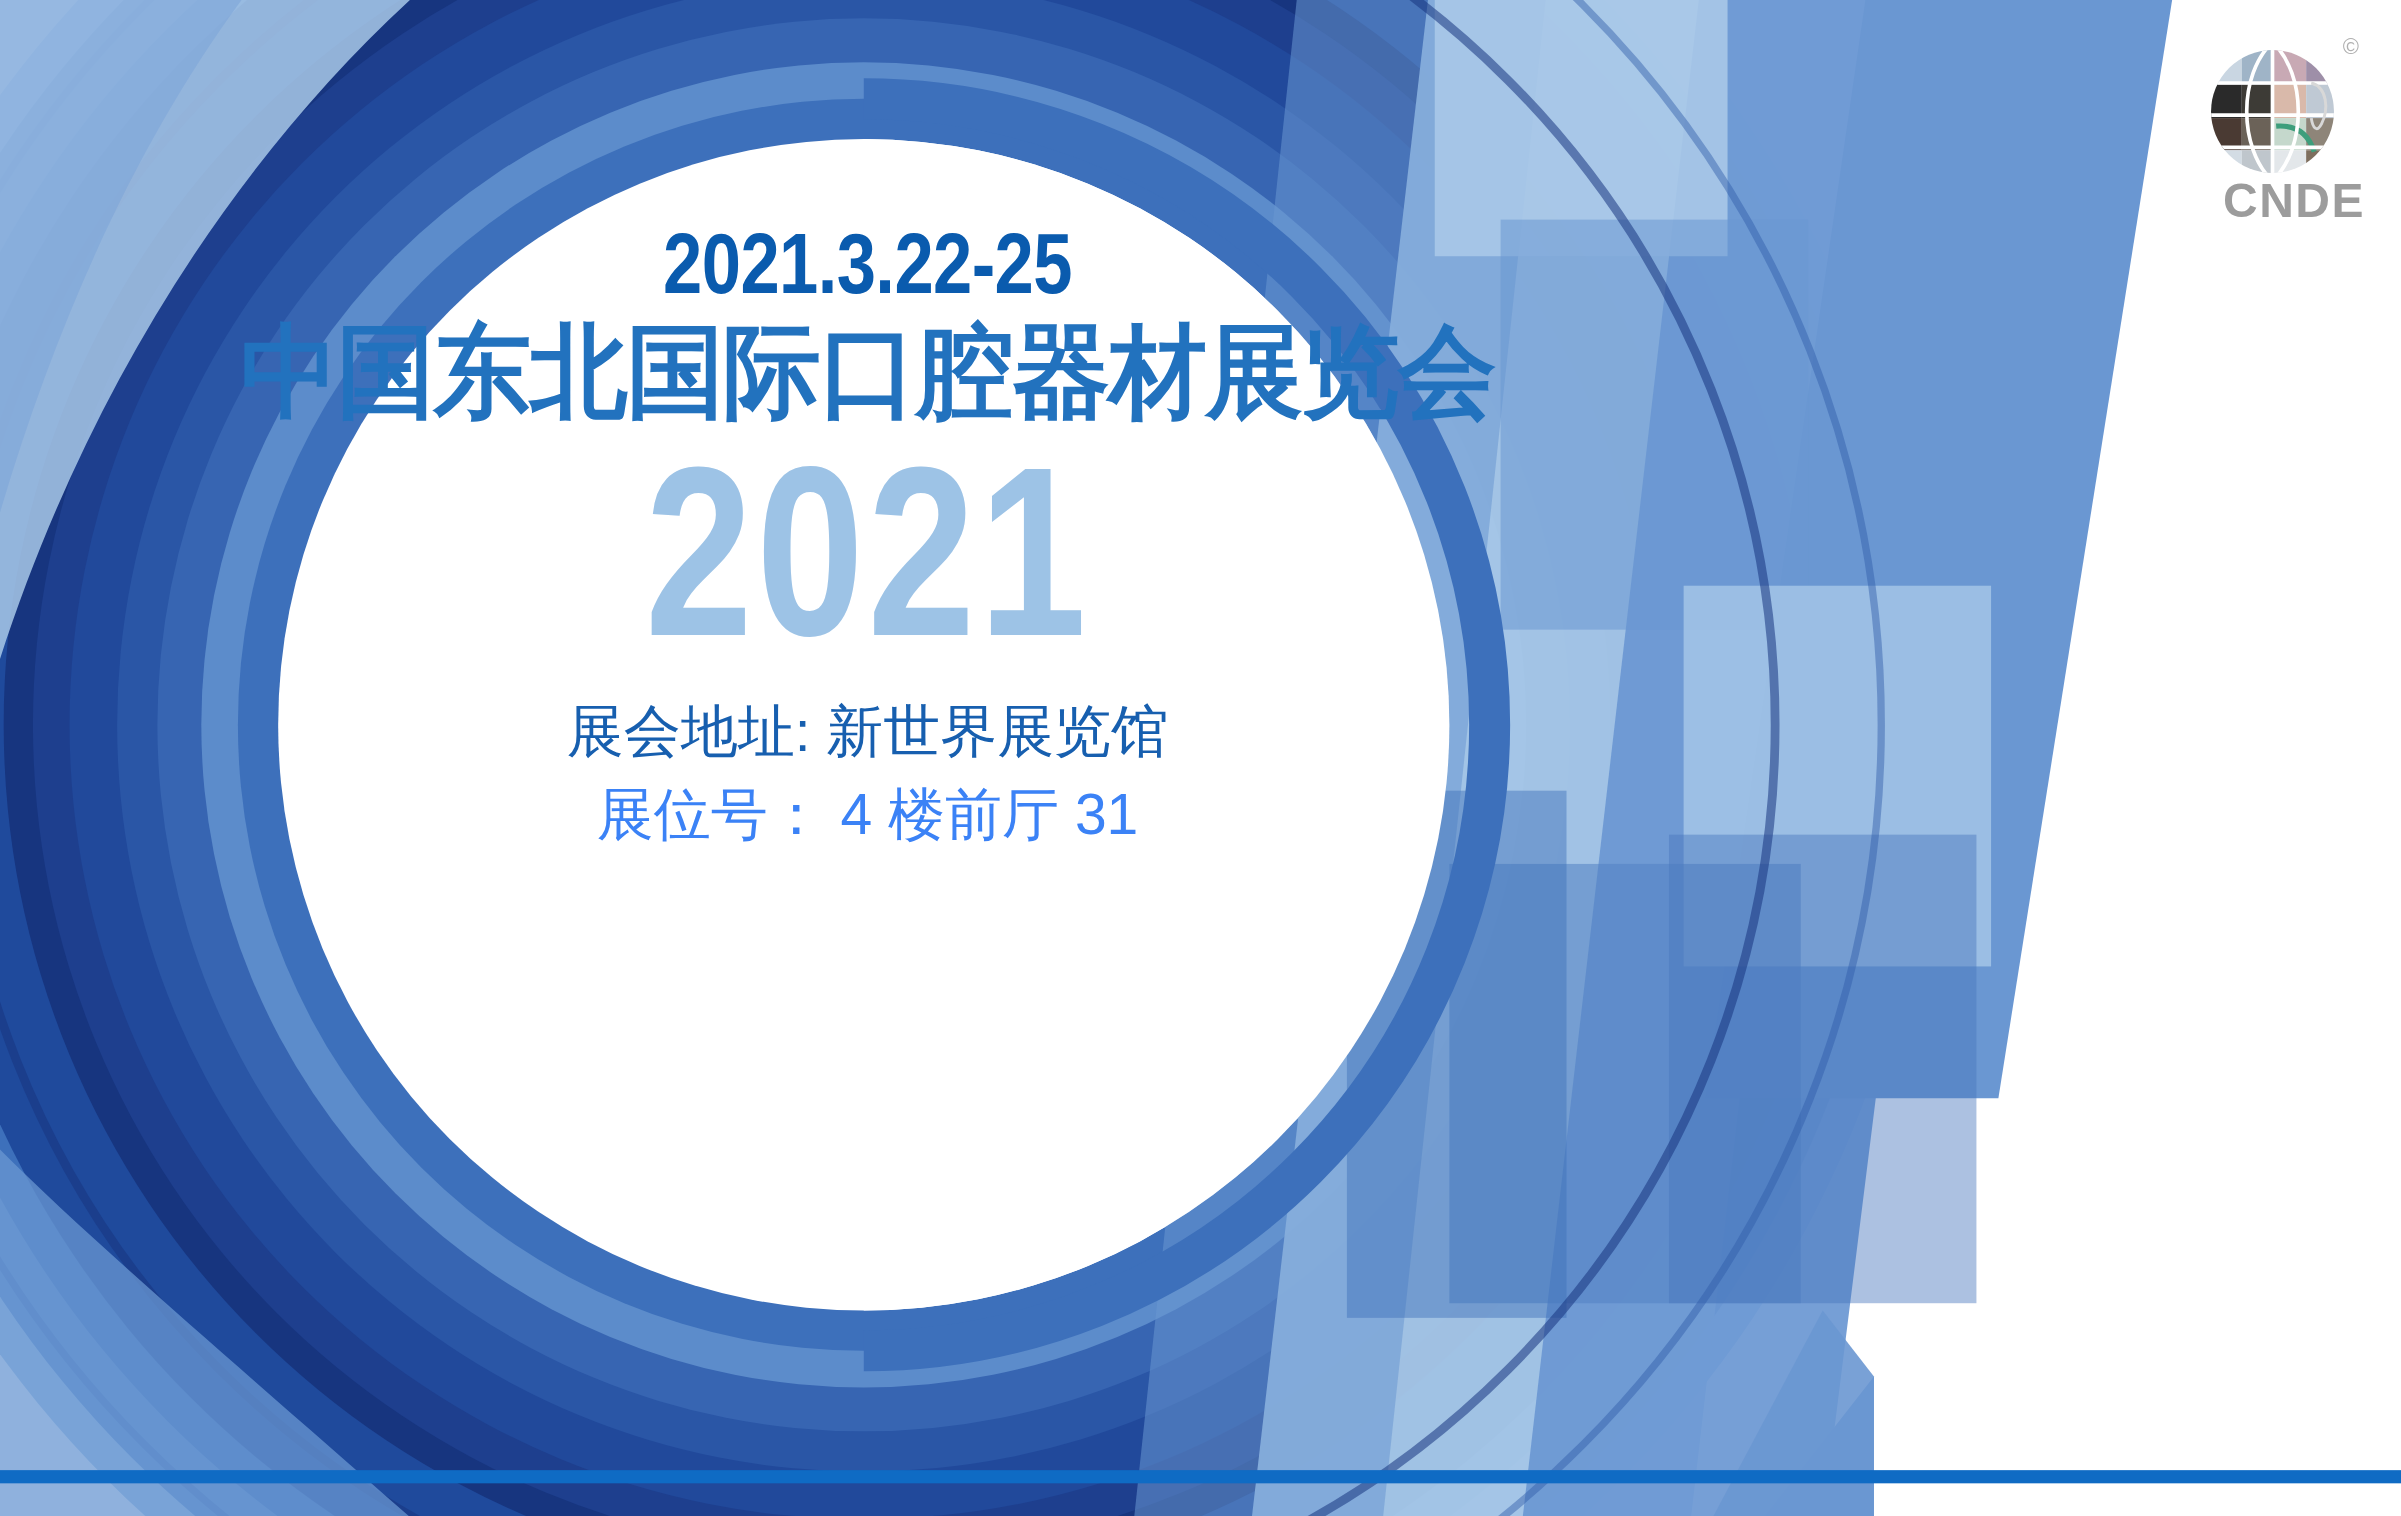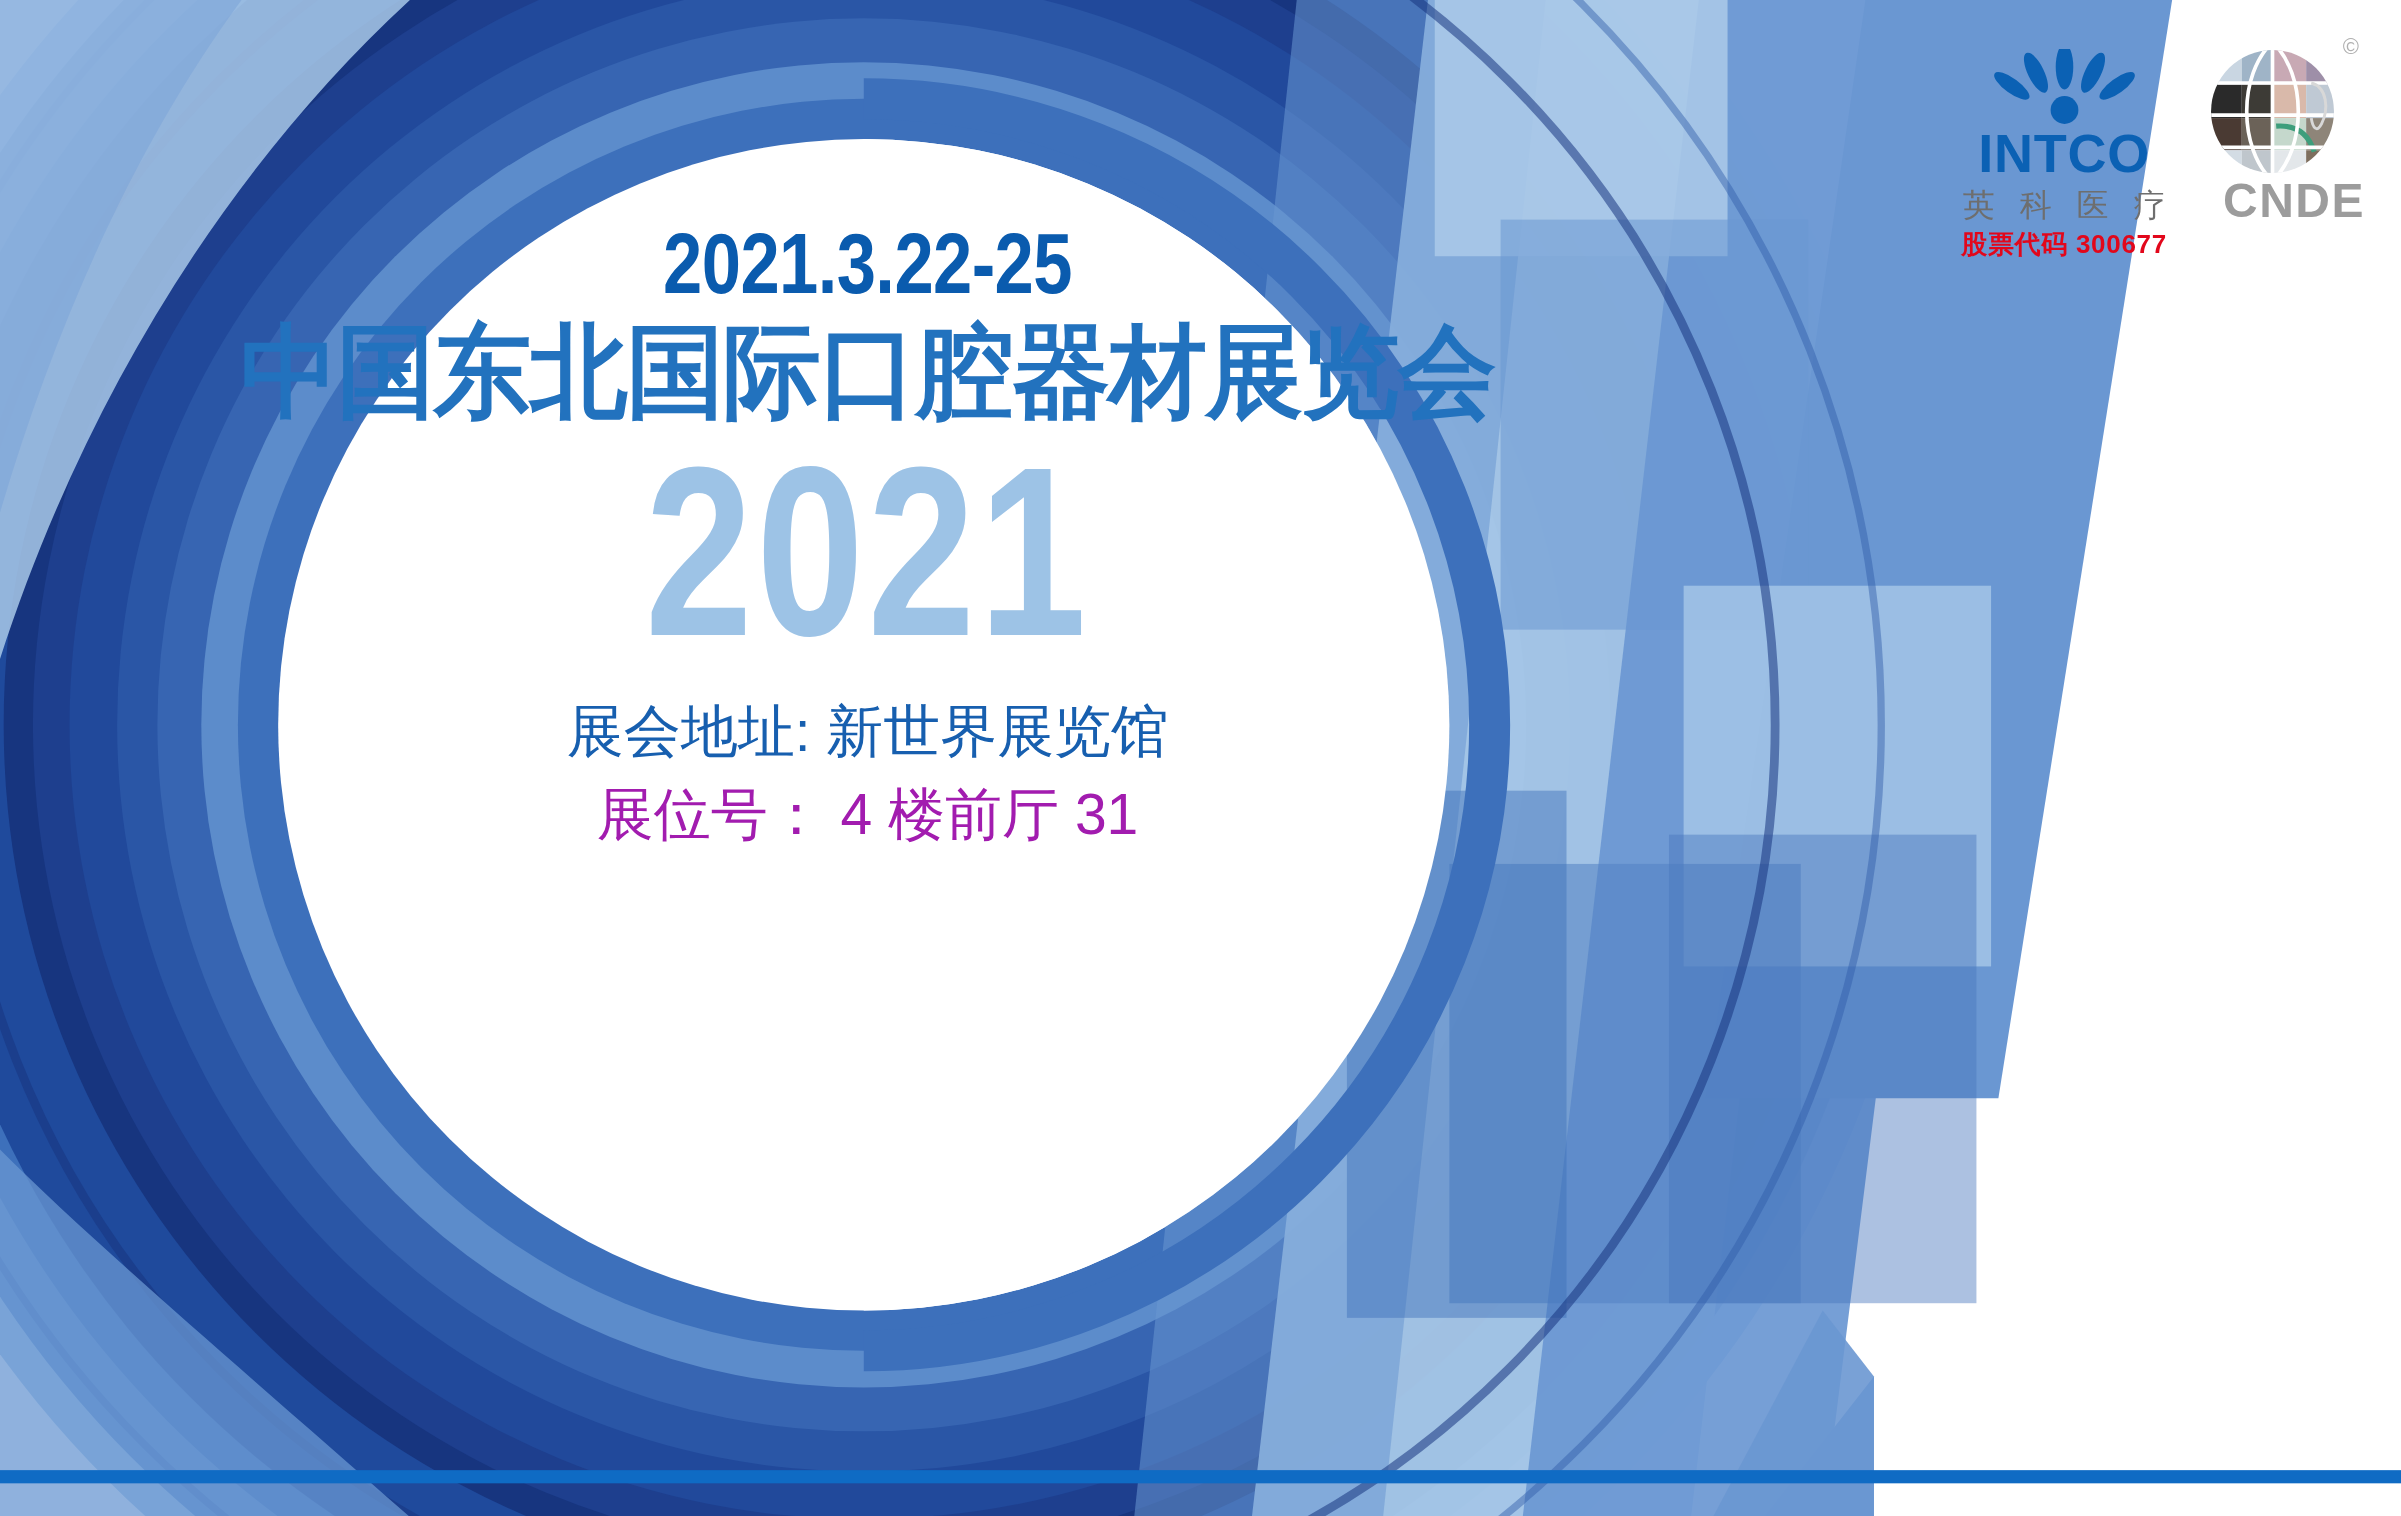--- a/index.html
+++ b/index.html
@@ -75,21 +75,21 @@
     margin-top:17.6px;
     font-size:57px;
     font-weight:500;
     color:#175FAF;
     line-height:1.45;
     white-space:nowrap;
   }
   .booth-line {
     font-size:57px;
     font-weight:500;
-    color:#a21caf;
+    color:#3b82f6;
     line-height:1.45;
     white-space:nowrap;
   }
 
   
   #logo-block {
     position:absolute;
     right:45px; top:42px;
     display:flex;
     align-items:flex-start;
@@ -235,35 +235,20 @@
 
     <div class="year-watermark">2021</div>
 
     <div class="venue-line">展会地址: 新世界展览馆</div>
 
     <div class="booth-line">展位号： 4 楼前厅 31</div>
   </div>
 
   <div id="logo-block">
 
-    <div id="intco-logo">
-      <svg id="intco-mark" viewBox="0 0 242 110">
-        <g fill="#0B61B4">
-          <ellipse cx="121" cy="24" rx="12" ry="31"></ellipse>
-          <ellipse cx="82" cy="32" rx="11" ry="30" transform="rotate(-26 82 32)"></ellipse>
-          <ellipse cx="160" cy="32" rx="11" ry="30" transform="rotate(26 160 32)"></ellipse>
-          <ellipse cx="49" cy="50" rx="10" ry="29" transform="rotate(-54 49 50)"></ellipse>
-          <ellipse cx="193" cy="50" rx="10" ry="29" transform="rotate(54 193 50)"></ellipse>
-          <circle cx="121" cy="83" r="19"></circle>
-        </g>
-      </svg>
-      <div class="intco-word">INTCO</div>
-      <div class="intco-cn">英 科 医 疗</div>
-      <div class="intco-stock">股票代码  300677</div>
-    </div>
 
     <div id="cnde-logo">
       <div class="cnde-copy">©</div>
 
       <svg id="cnde-globe" viewBox="0 0 190 190">
         <defs>
           <clipPath id="globeClip">
               <circle cx="95" cy="95" r="84"></circle>
             </clipPath>
         </defs>

